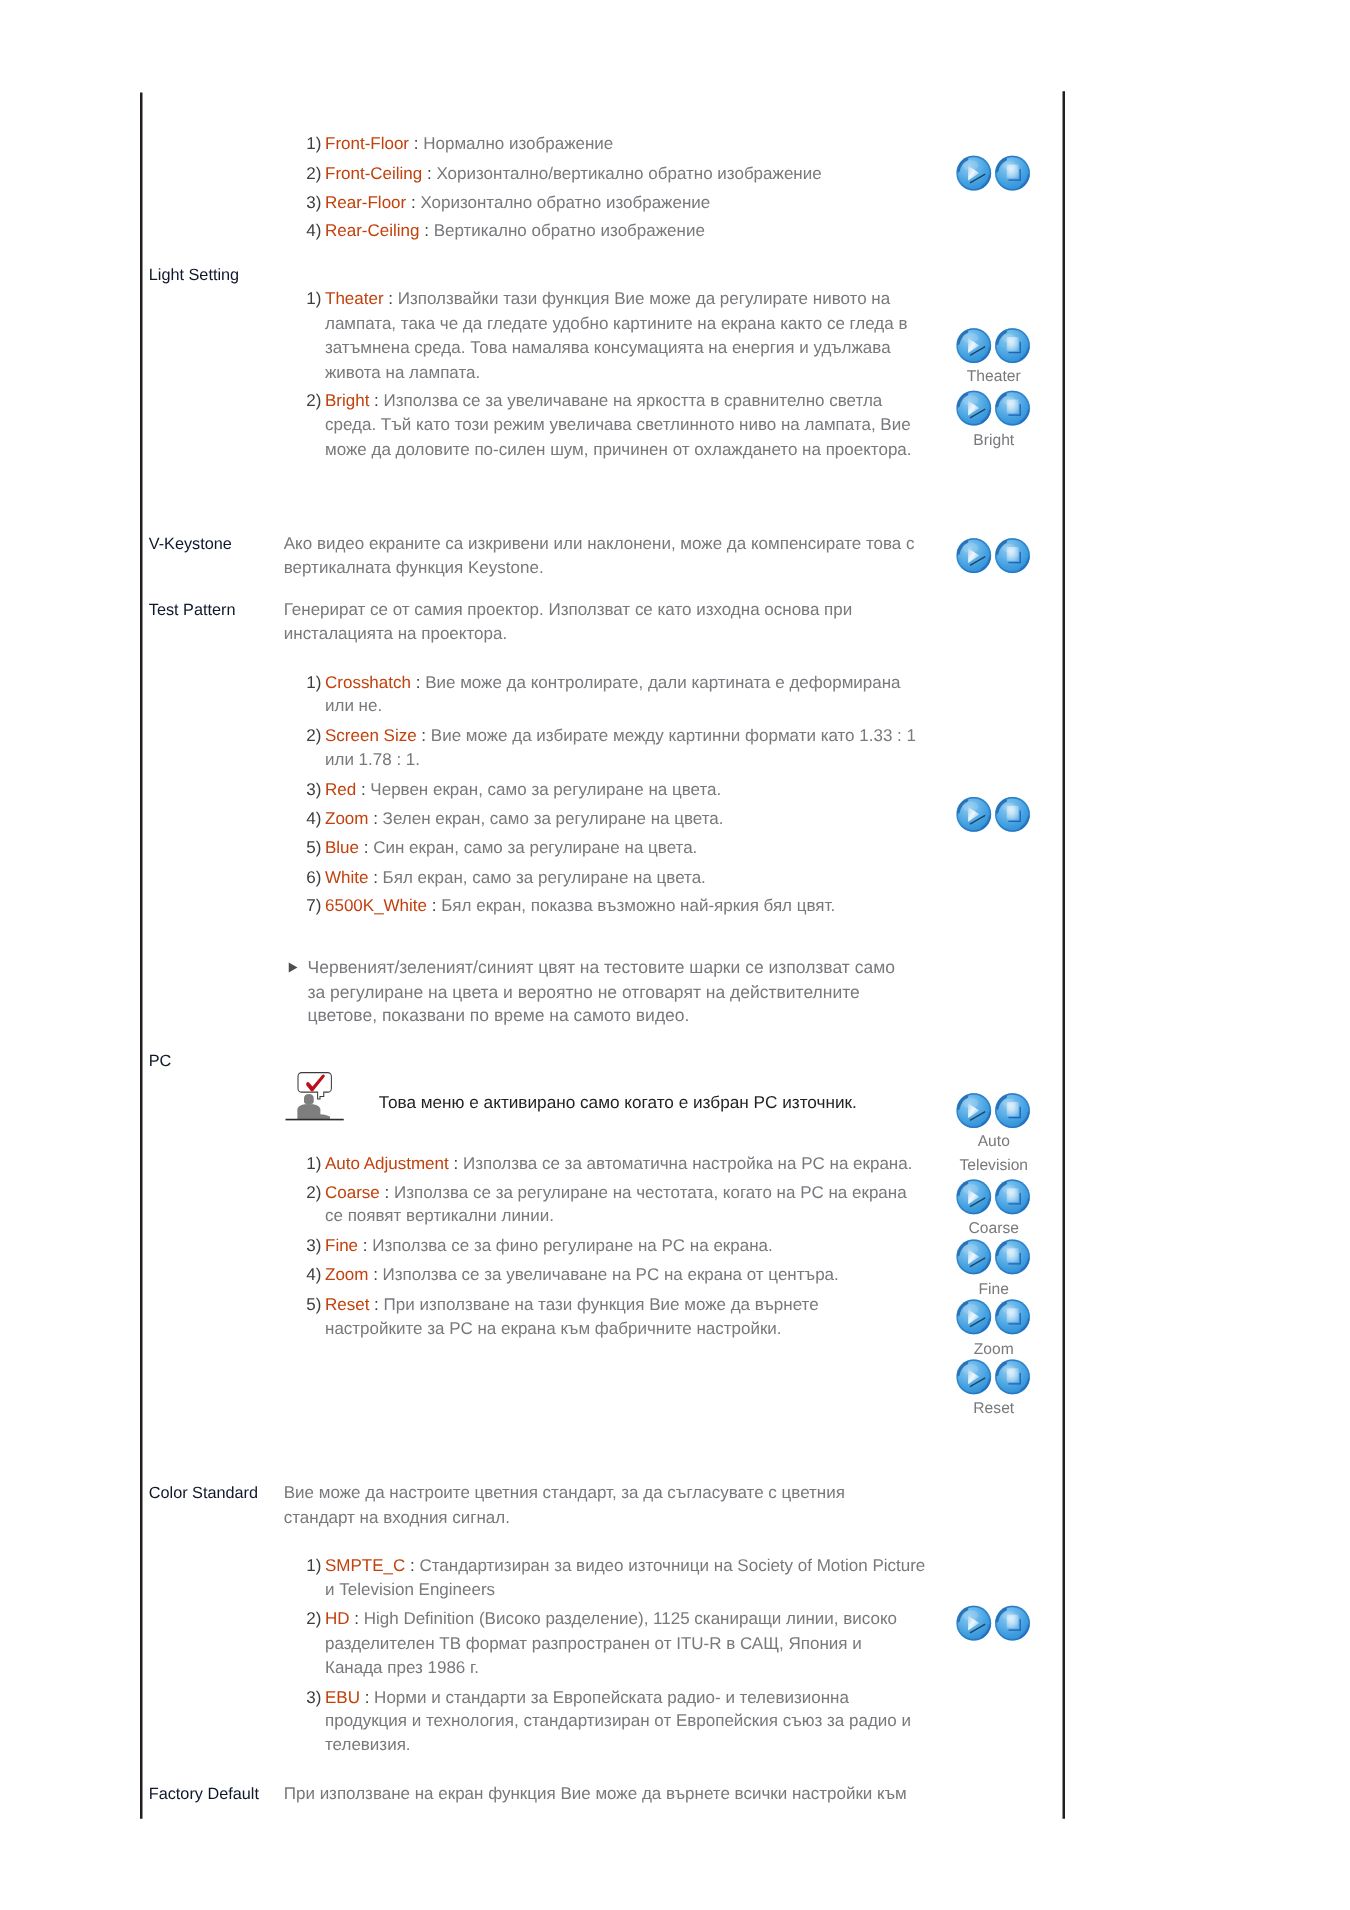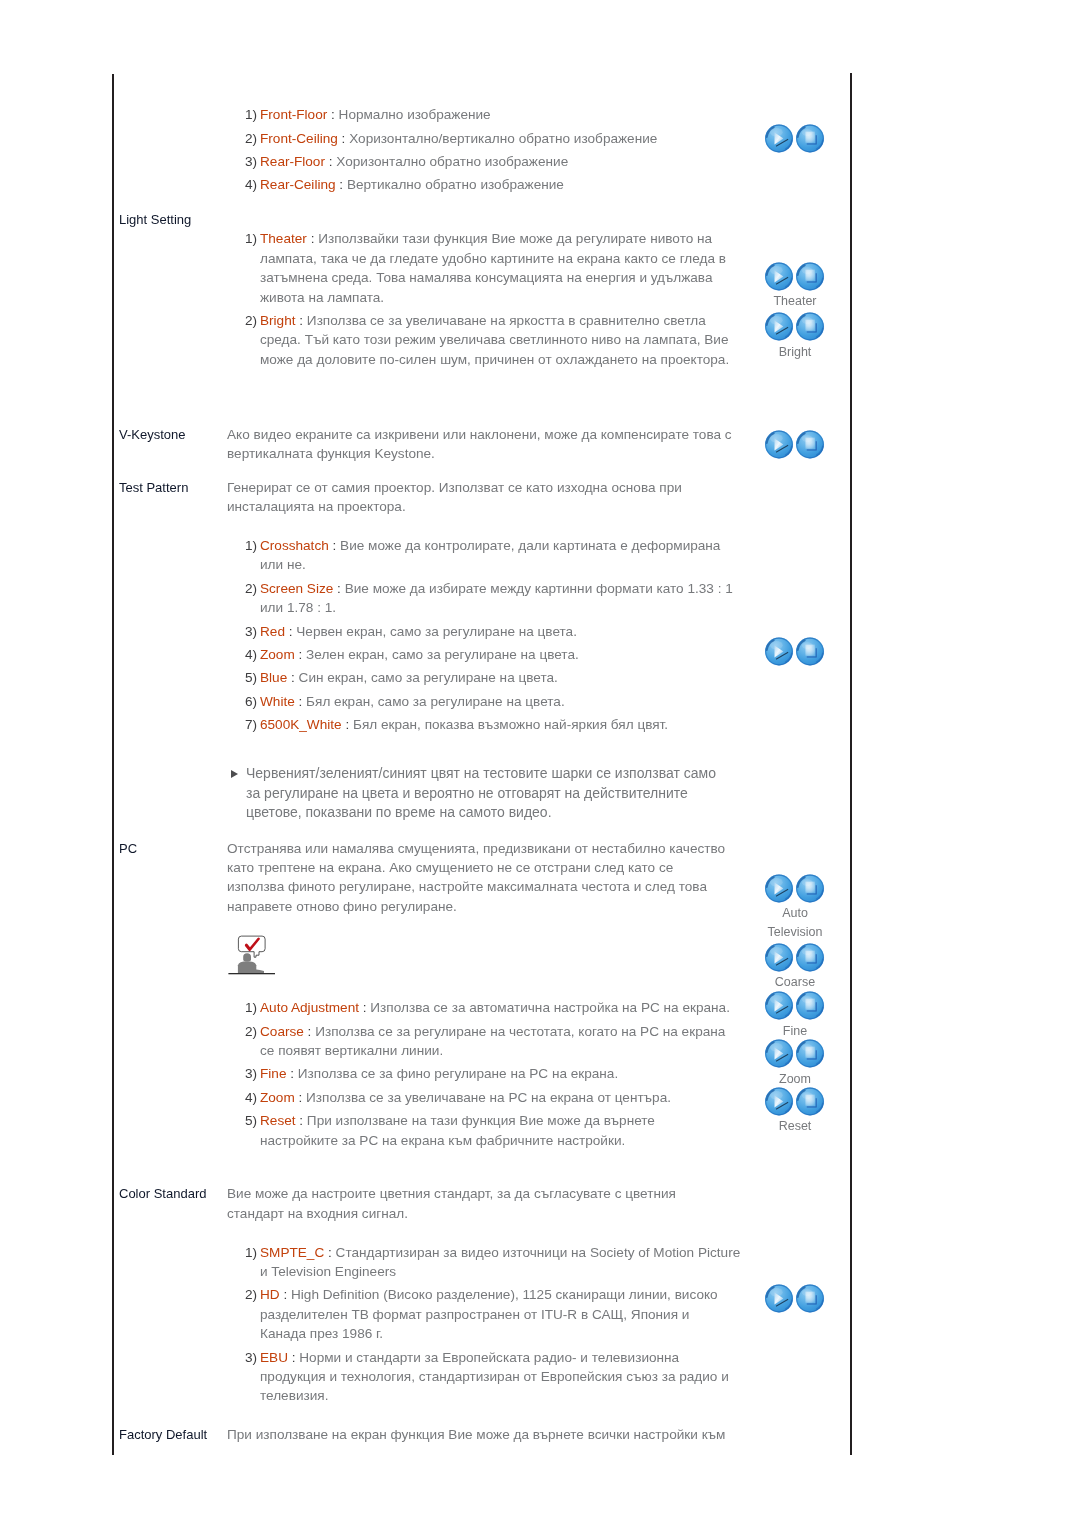--- a/index.html
+++ b/index.html
@@ -112,34 +112,34 @@
         <li><span class="num">5)</span><span class="lbl">Blue</span> <span class="sep">:</span> <span class="txt">Син екран, само за регулиране на цвета.</span></li>
         <li><span class="num">6)</span><span class="lbl">White</span> <span class="sep">:</span> <span class="txt">Бял екран, само за регулиране на цвета.</span></li>
         <li><span class="num">7)</span><span class="lbl">6500K_White</span> <span class="sep">:</span> <span class="txt">Бял екран, показва възможно най-яркия бял цвят.</span></li>
       </ul>
       <div class="bullet"><span class="tri"></span><span>Червеният/зеленият/синият цвят на тестовите шарки се използват само за регулиране на цвета и вероятно не отговарят на действителните цветове, показвани по време на самото видео.</span></div>
     </div>
   </div>
   <div class="sec" style="top:838.5px;">
     <div class="term">PC</div>
     <div class="bodycol">
-      <p class="para">Отстранява или намалява смущенията, предизвикани от нестабилно качество като трептене на екрана. Ако смущението не се отстрани след като се използва финото регулиране, настройте максималната честота и след това направете отново фино регулиране.</p>
       <div class="noteblock">
         <span class="note-icon"><svg width="48" height="44" viewBox="0 0 48 44">
   <g>
     <path d="M13.4 5.1 H34.1 A3.0 3.0 0 0 1 37.1 8.1 V17.7 A3.0 3.0 0 0 1 34.1 20.7 H31.0 L31.0 24.2 L28.0 24.2 L28.0 26.2 L26.1 26.2 L26.1 20.7 L13.4 20.7 A3.0 3.0 0 0 1 10.4 17.7 V8.1 A3.0 3.0 0 0 1 13.4 5.1 Z" fill="#ffffff" stroke="#3c3c3c" stroke-width="0.85" stroke-linejoin="miter"></path>
     <path d="M17.4 13.0 q1.0 -0.8 2.0 0.1 l2.6 3.1 l7.4 -8.9 q1.4 -1.3 2.2 -0.3 q0.6 0.8 -0.4 2.0 l-8.5 10.6 q-1.0 1.1 -2.1 0.0 l-3.4 -4.3 q-0.8 -1.1 0.2 -2.3 Z" fill="#be0f18"></path>
   </g>
   <g fill="#7e7e7e">
     <path d="M15.2 25.8 q0 -3.6 3.9 -3.6 q3.9 0 3.9 3.6 l0 2.6 q0 2.0 -3.9 2.0 q-3.9 0 -3.9 -2.0 Z"></path>
     <path d="M9.9 34.2 q1.0 -4.0 9.2 -4.0 q8.2 0 9.2 4.0 l0 8.2 l-18.4 0 Z"></path>
     <path d="M26.6 38.2 q5.8 0.3 9.4 1.9 l0 2.3 l-9.4 0 Z"></path>
   </g>
   <rect x="0.4" y="42.0" width="46.6" height="1.3" fill="#2c2c2c"></rect>
 </svg></span>
+        <span class="note-text">Това меню е активирано само когато е избран PC източник.</span>
       </div>
       <ul class="items tight">
         <li><span class="num">1)</span><span class="lbl">Auto Adjustment</span> <span class="sep">:</span> <span class="txt">Използва се за автоматична настройка на PC на екрана.</span></li>
         <li class="narrow"><span class="num">2)</span><span class="lbl">Coarse</span> <span class="sep">:</span> <span class="txt">Използва се за регулиране на честотата, когато на PC на екрана се появят вертикални линии.</span></li>
         <li><span class="num">3)</span><span class="lbl">Fine</span> <span class="sep">:</span> <span class="txt">Използва се за фино регулиране на PC на екрана.</span></li>
         <li><span class="num">4)</span><span class="lbl">Zoom</span> <span class="sep">:</span> <span class="txt">Използва се за увеличаване на PC на екрана от центъра.</span></li>
         <li class="narrow"><span class="num">5)</span><span class="lbl">Reset</span> <span class="sep">:</span> <span class="txt">При използване на тази функция Вие може да върнете настройките за PC на екрана към фабричните настройки.</span></li>
       </ul>
     </div>
   </div>

